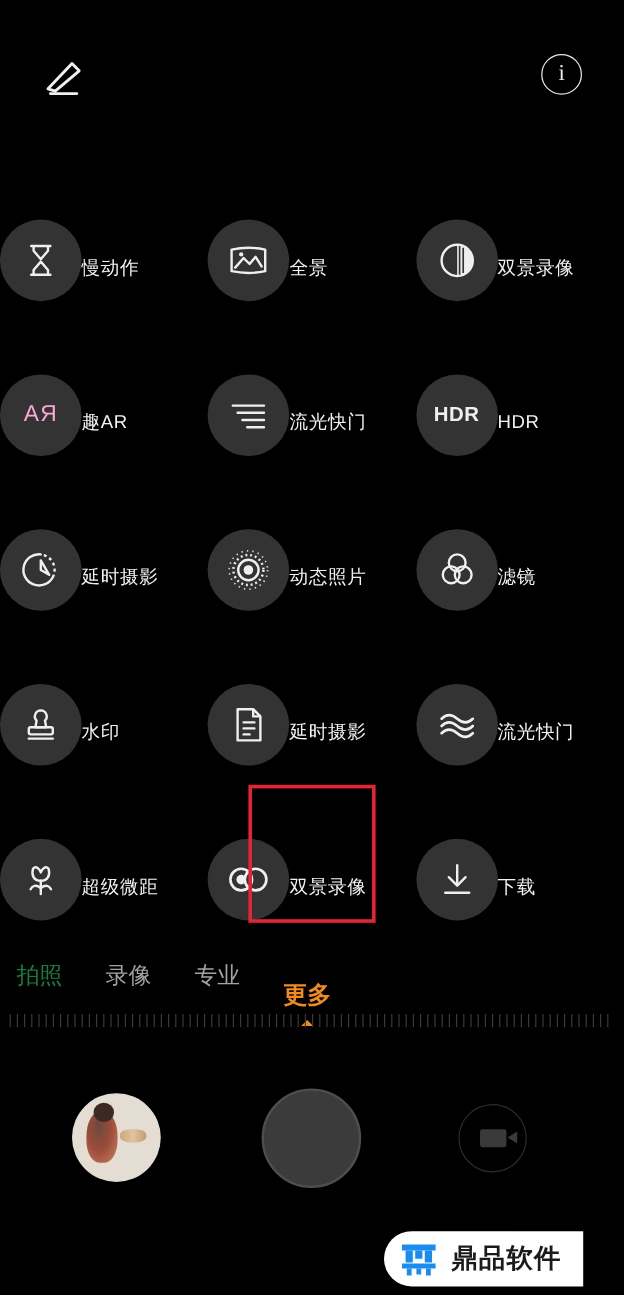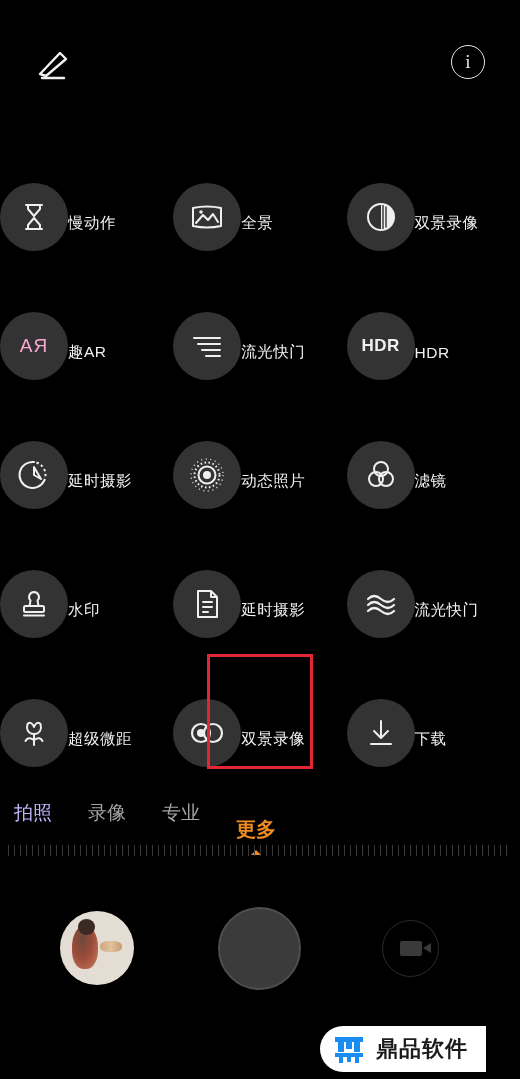--- a/index.html
+++ b/index.html
@@ -126,21 +126,21 @@
     box-sizing: border-box;
   }
   .tab {
     position: relative;
     font-size: 19px;
     color: #a3a3a3;
     margin-right: 36px;
     cursor: pointer;
     white-space: nowrap;
   }
-  .tab.dim { color: #c4b5fd; }
+  .tab.dim { color: #15803d; }
   .tab.active {
     color: #ef8b21;
     font-weight: bold;
     font-size: 20px;
     margin-top: 16px;
   }
   .tab.active .caret {
     position: absolute;
     left: 50%;
     transform: translateX(-50%);

